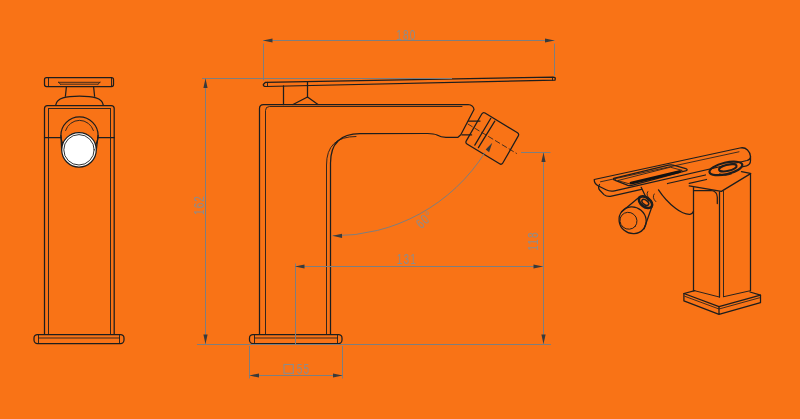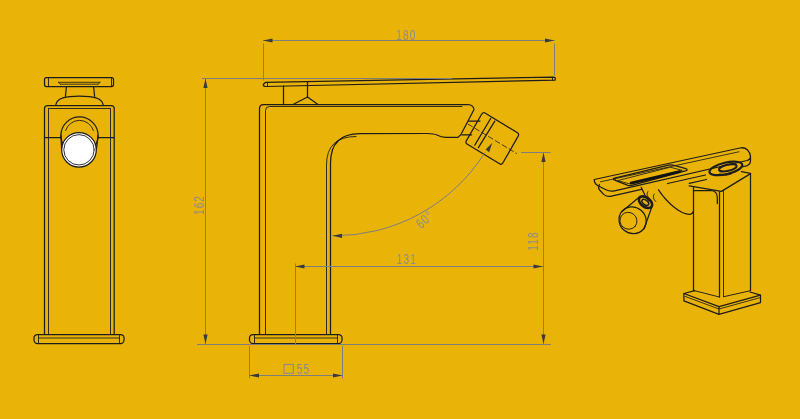--- a/index.html
+++ b/index.html
@@ -1,16 +1,16 @@
 <!DOCTYPE html>
 <html><head>
 <meta charset="utf-8">
 <style>
   html,body{margin:0;padding:0;background:#fff;}
-  .wrap{width:800px;height:419px;position:relative;overflow:hidden;background:#eab308;}
+  .wrap{width:800px;height:419px;position:relative;overflow:hidden;background:#f97316;}
   svg{display:block;}
   text{font-family:"Liberation Sans", sans-serif;fill:#8c8c8c;}
 </style>
 </head>
 <body>
 <div class="wrap">
 <svg width="800" height="419" viewBox="0 0 800 419">
 
 <g stroke="#1d1d1d" fill="none" stroke-width="1.25" stroke-linejoin="round" stroke-linecap="round">
 

